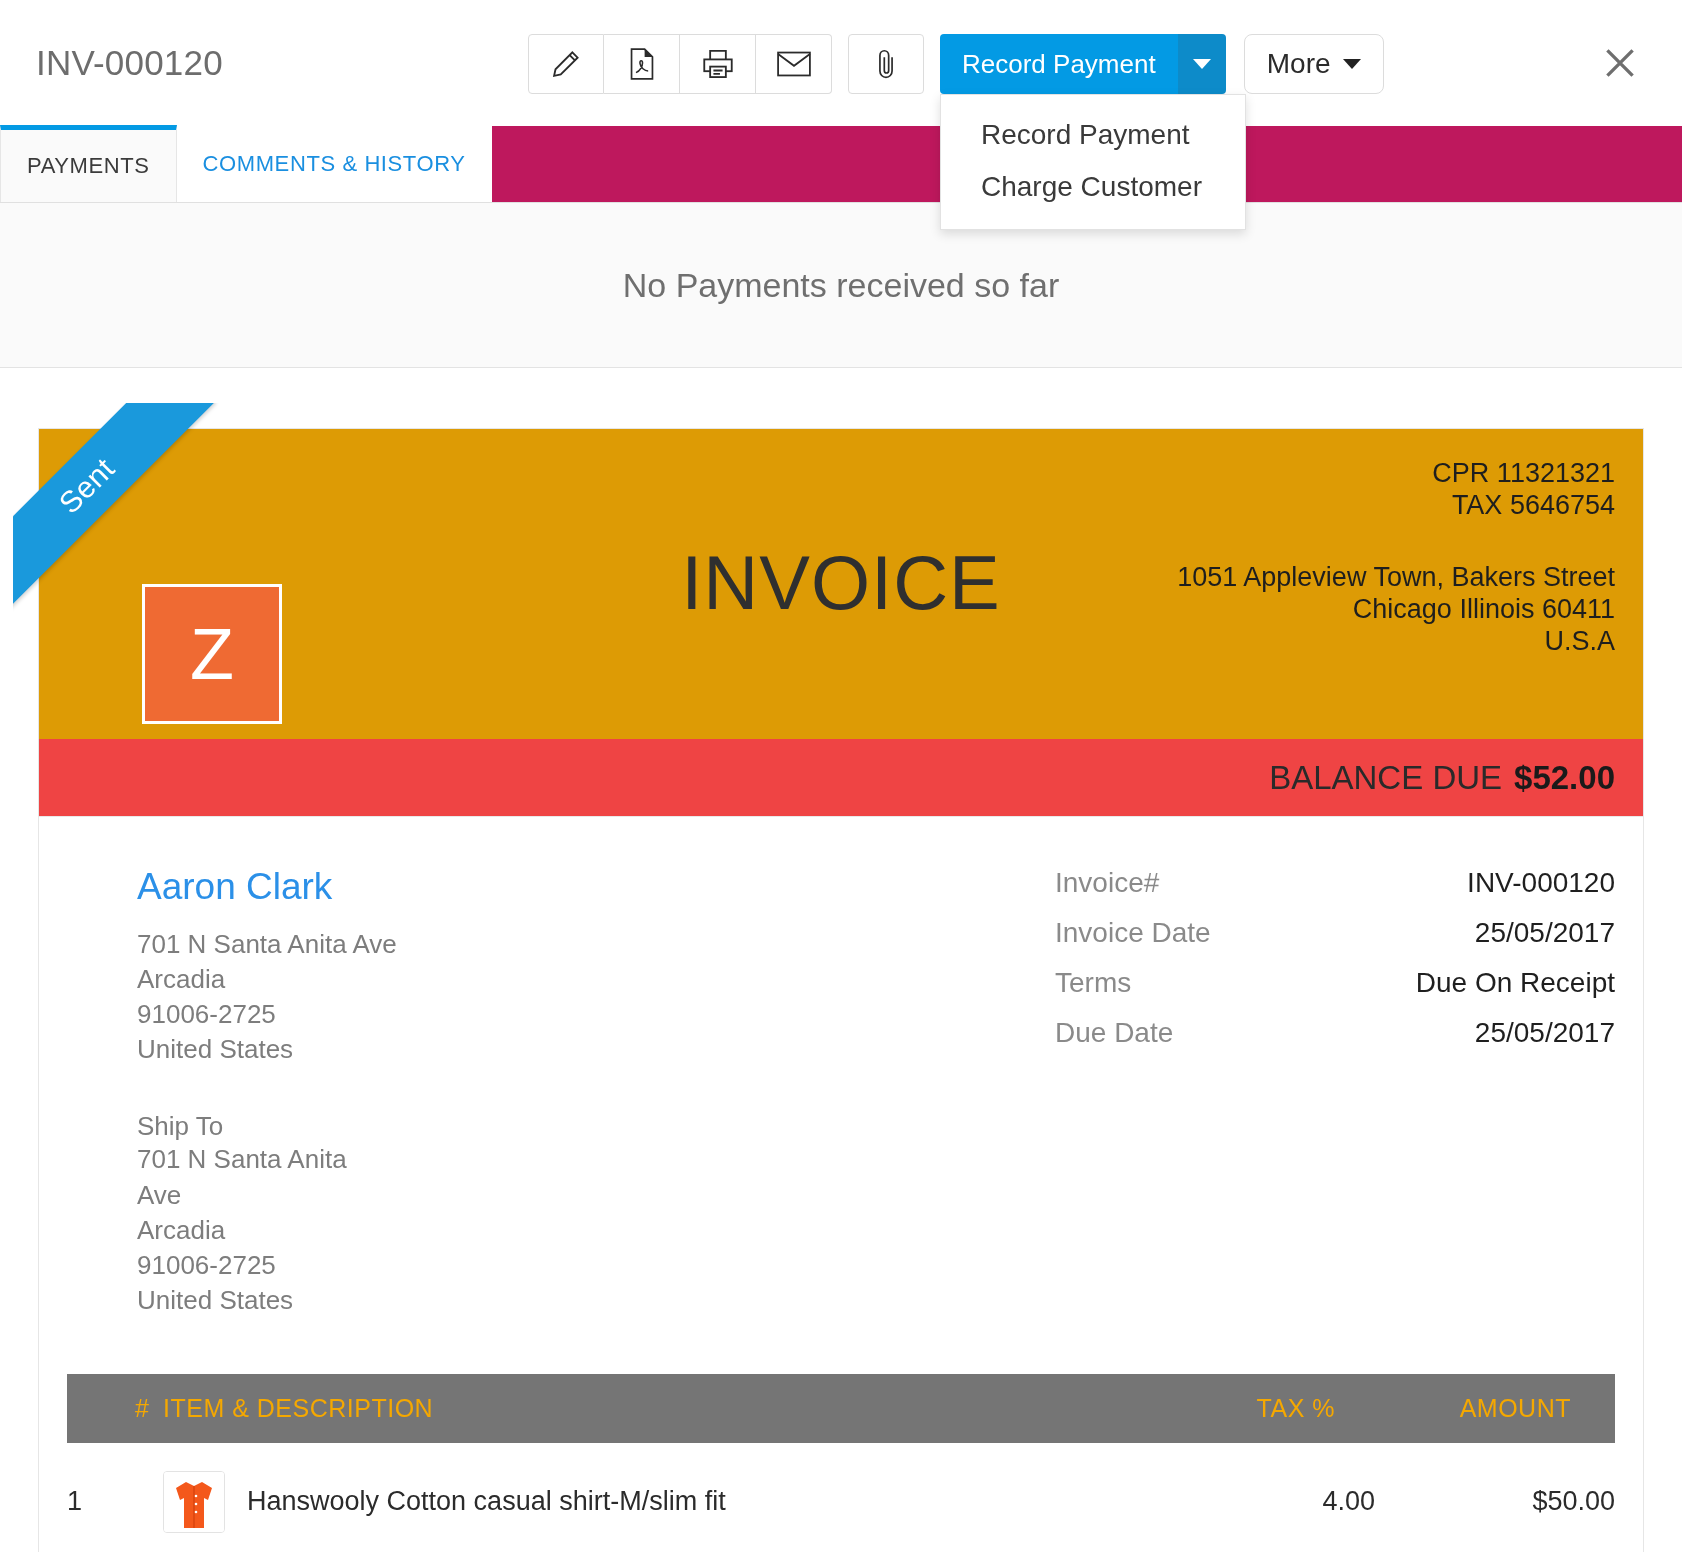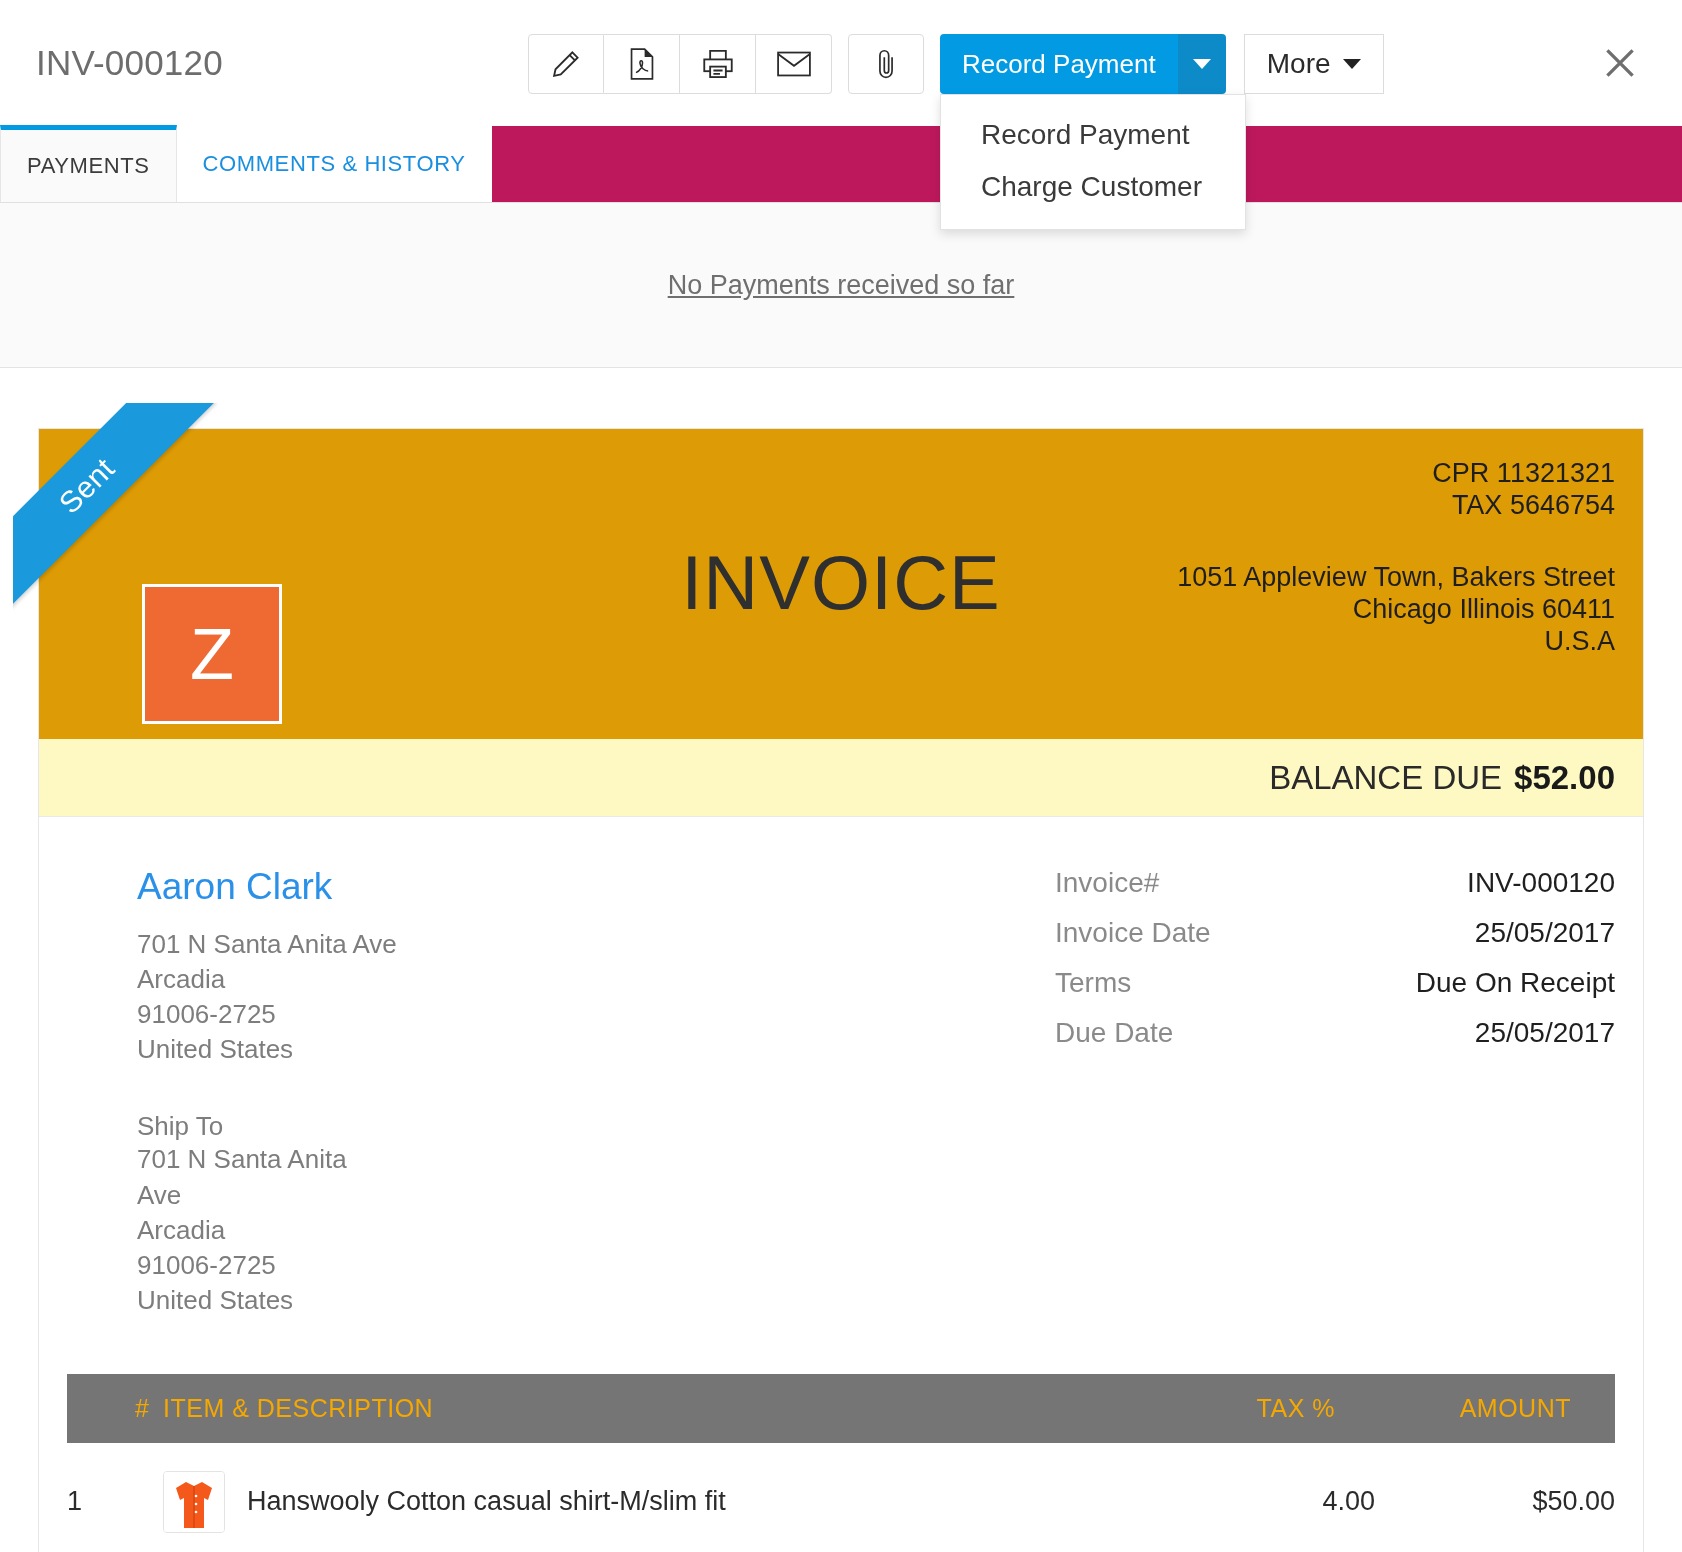--- a/index.html
+++ b/index.html
@@ -114,21 +114,21 @@
     cursor: pointer;
     white-space: nowrap;
   }
 
   .more-btn {
     margin-left: 18px;
     height: 60px;
     min-width: 140px;
     padding: 0 22px;
     border: 1px solid #dcdcdc;
-    border-radius: 0;
+    border-radius: 8px;
     background: #ffffff;
     font-size: 28px;
     color: #2b2b2b;
     display: flex;
     align-items: center;
     justify-content: center;
     cursor: pointer;
     font-family: "Liberation Sans", sans-serif;
   }
 
@@ -177,23 +177,22 @@
   
   .payments-panel {
     height: 165px;
     background: #fafafa;
     border-bottom: 1px solid #e3e3e3;
     display: flex;
     align-items: center;
     justify-content: center;
   }
   .payments-empty {
-    font-size: 27px;
+    font-size: 34px;
     color: #6f6f6f;
-    text-decoration: underline;
   }
 
   
   .invoice-wrap {
     background: #ffffff;
     padding: 60px 38px 0 38px;
   }
   .invoice-doc {
     position: relative;
     background: #ffffff;
@@ -271,21 +270,21 @@
     top: 28px;
     text-align: right;
     color: #1e1e1e;
   }
   .org-name { font-size: 30px; font-weight: 700; line-height: 1.45; }
   .org-line { font-size: 27px; font-weight: 400; line-height: 1.2; }
   .org-addr { margin-top: 40px; }
   .org-addr div { font-size: 27px; line-height: 1.18; }
 
   .balance-bar {
-    background: #fef9c3;
+    background: #ef4444;
     border-bottom: 1px solid #e9e9e9;
     height: 78px;
     display: flex;
     align-items: center;
     justify-content: flex-end;
     padding-right: 28px;
   }
   .balance-label { font-size: 33px; color: #2a2a2a; font-weight: 400; }
   .balance-amount { font-size: 33px; color: #1a1a1a; font-weight: 700; margin-left: 12px; }
 

